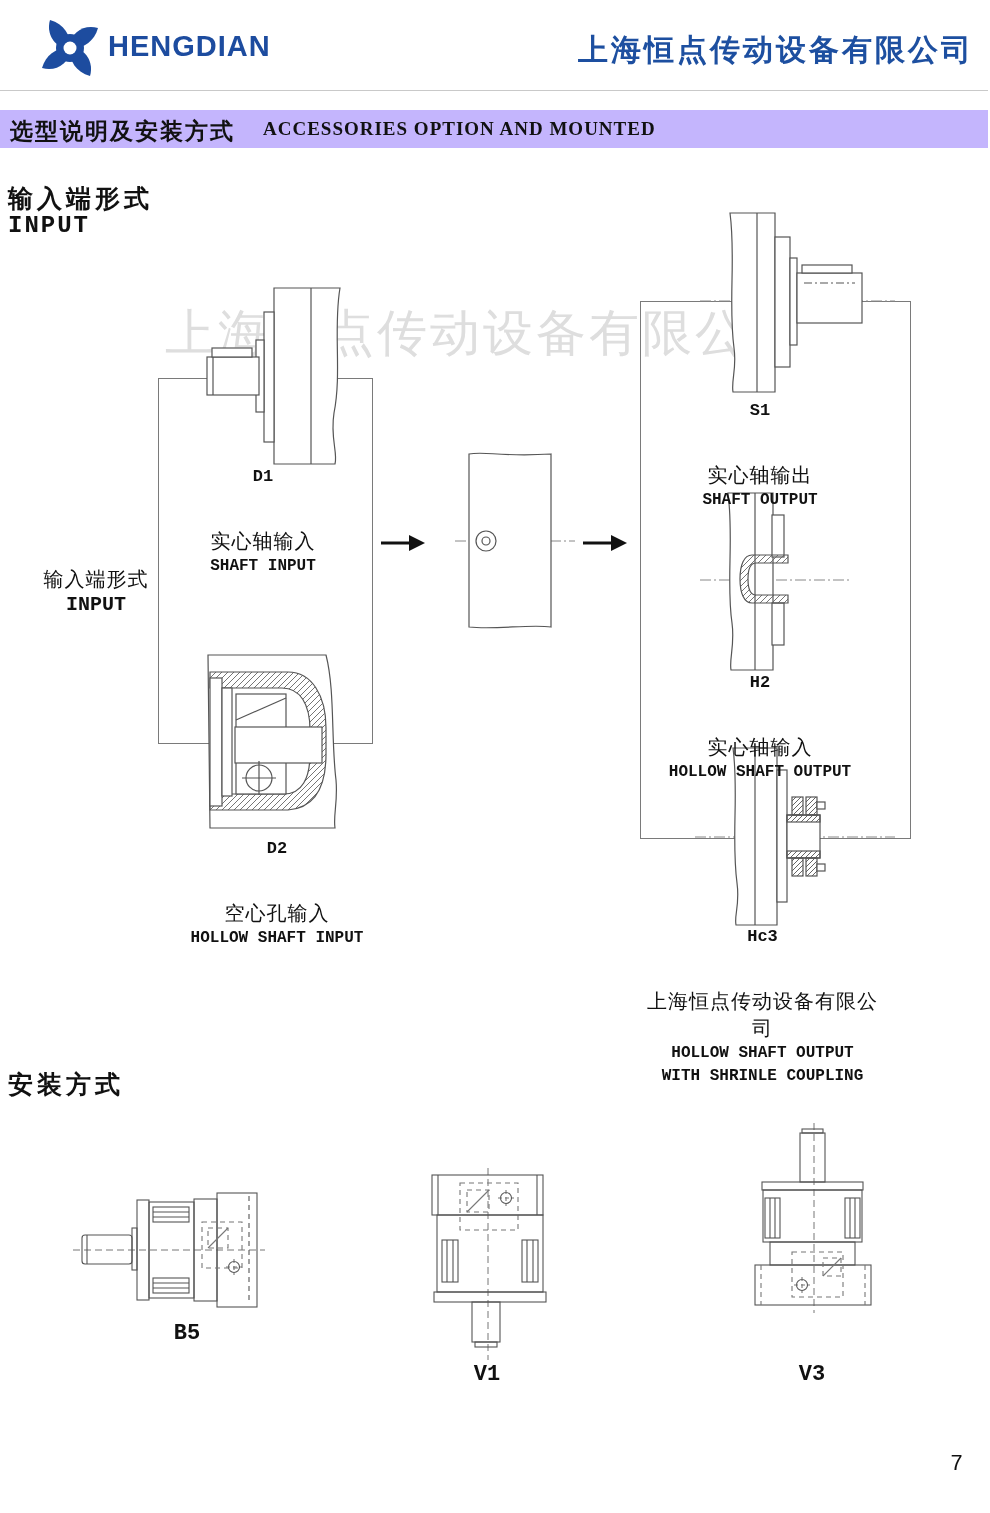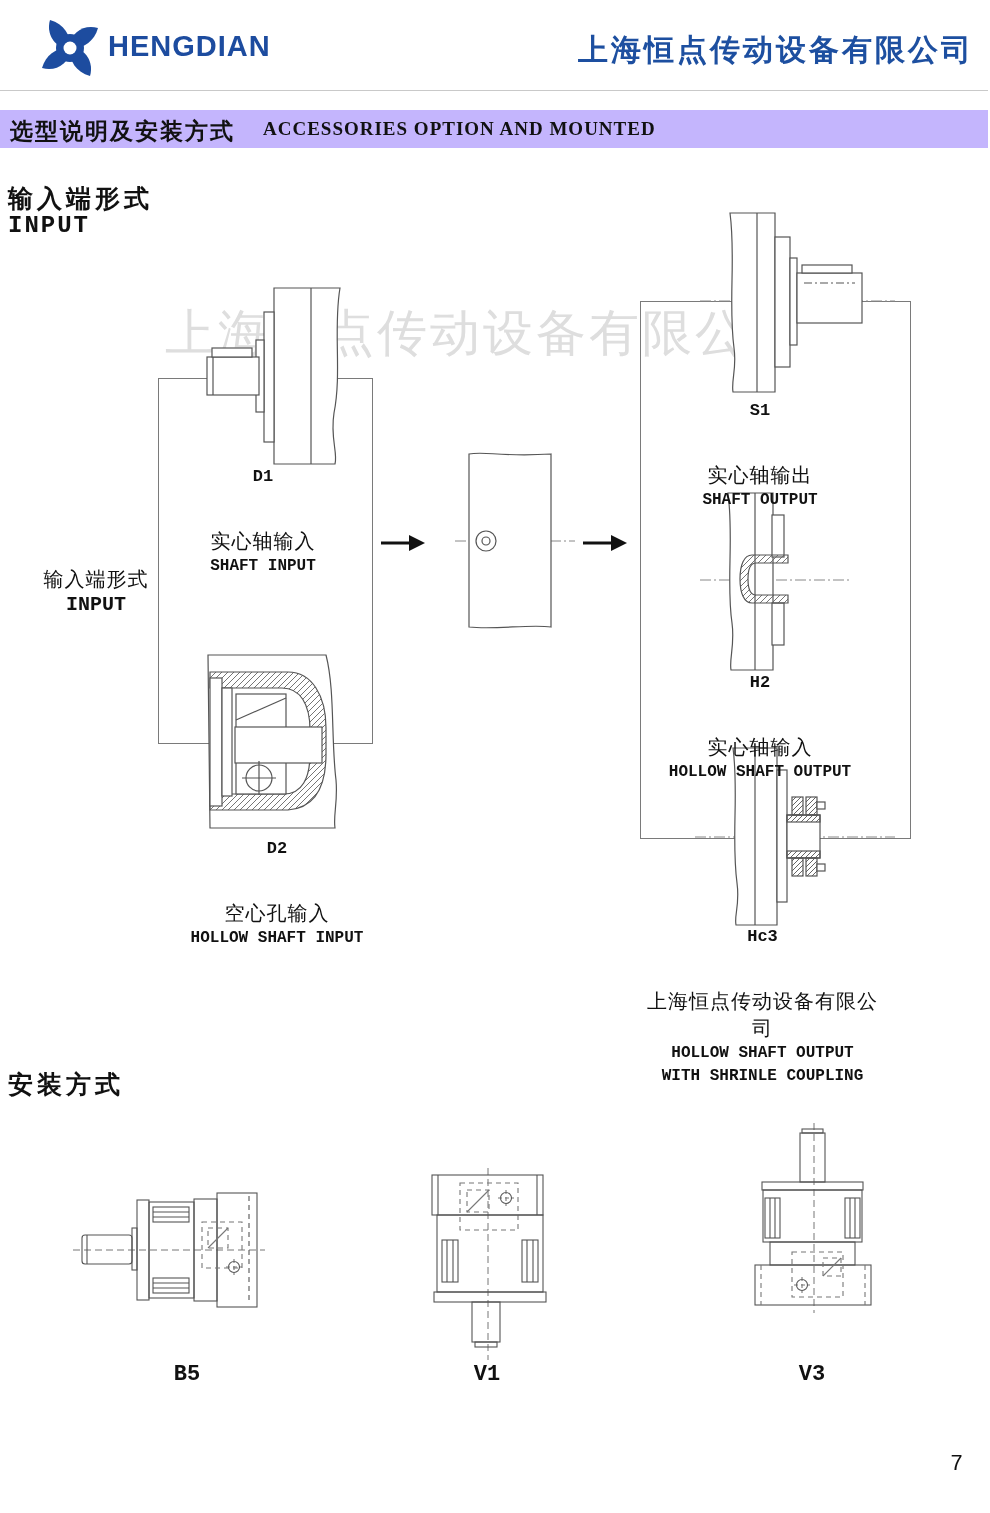--- a/index.html
+++ b/index.html
@@ -227,21 +227,21 @@
       <rect x="147" y="5" width="40" height="114"></rect>
       <line x1="179" y1="8" x2="179" y2="116" stroke-dasharray="5 4"></line>
       <rect x="132" y="34" width="40" height="46" stroke-dasharray="5 4" stroke="#777"></rect>
       <rect x="138" y="40" width="20" height="20" stroke-dasharray="5 4" stroke="#777"></rect>
       <line x1="138" y1="60" x2="158" y2="40" stroke="#777"></line>
       <circle cx="164" cy="79" r="5.5"></circle>
       <line x1="156" y1="79" x2="172" y2="79" stroke-dasharray="4 3" stroke="#777"></line>
       <line x1="164" y1="71" x2="164" y2="87" stroke-dasharray="4 3" stroke="#777"></line>
     </g>
   </svg>
-  <div class="lblk" style="left:137px;top:1362px;width:100px;">
+  <div class="lblk" style="left:137px;top:1321px;width:100px;">
     <div class="mcode">B5</div>
   </div>
 
   <svg class="drw" style="left:425px;top:1168px;" width="135" height="195" viewBox="0 0 135 195">
     <line x1="63" y1="0" x2="63" y2="192" stroke="#777" stroke-width="1" stroke-dasharray="7 4"></line>
     <g stroke="#555" stroke-width="1.1" fill="none">
       <rect x="7" y="7" width="111" height="40"></rect>
       <line x1="13" y1="7" x2="13" y2="47"></line>
         <line x1="112" y1="7" x2="112" y2="47"></line>
       <rect x="35" y="15" width="58" height="47" stroke-dasharray="5 4" stroke="#777"></rect>

